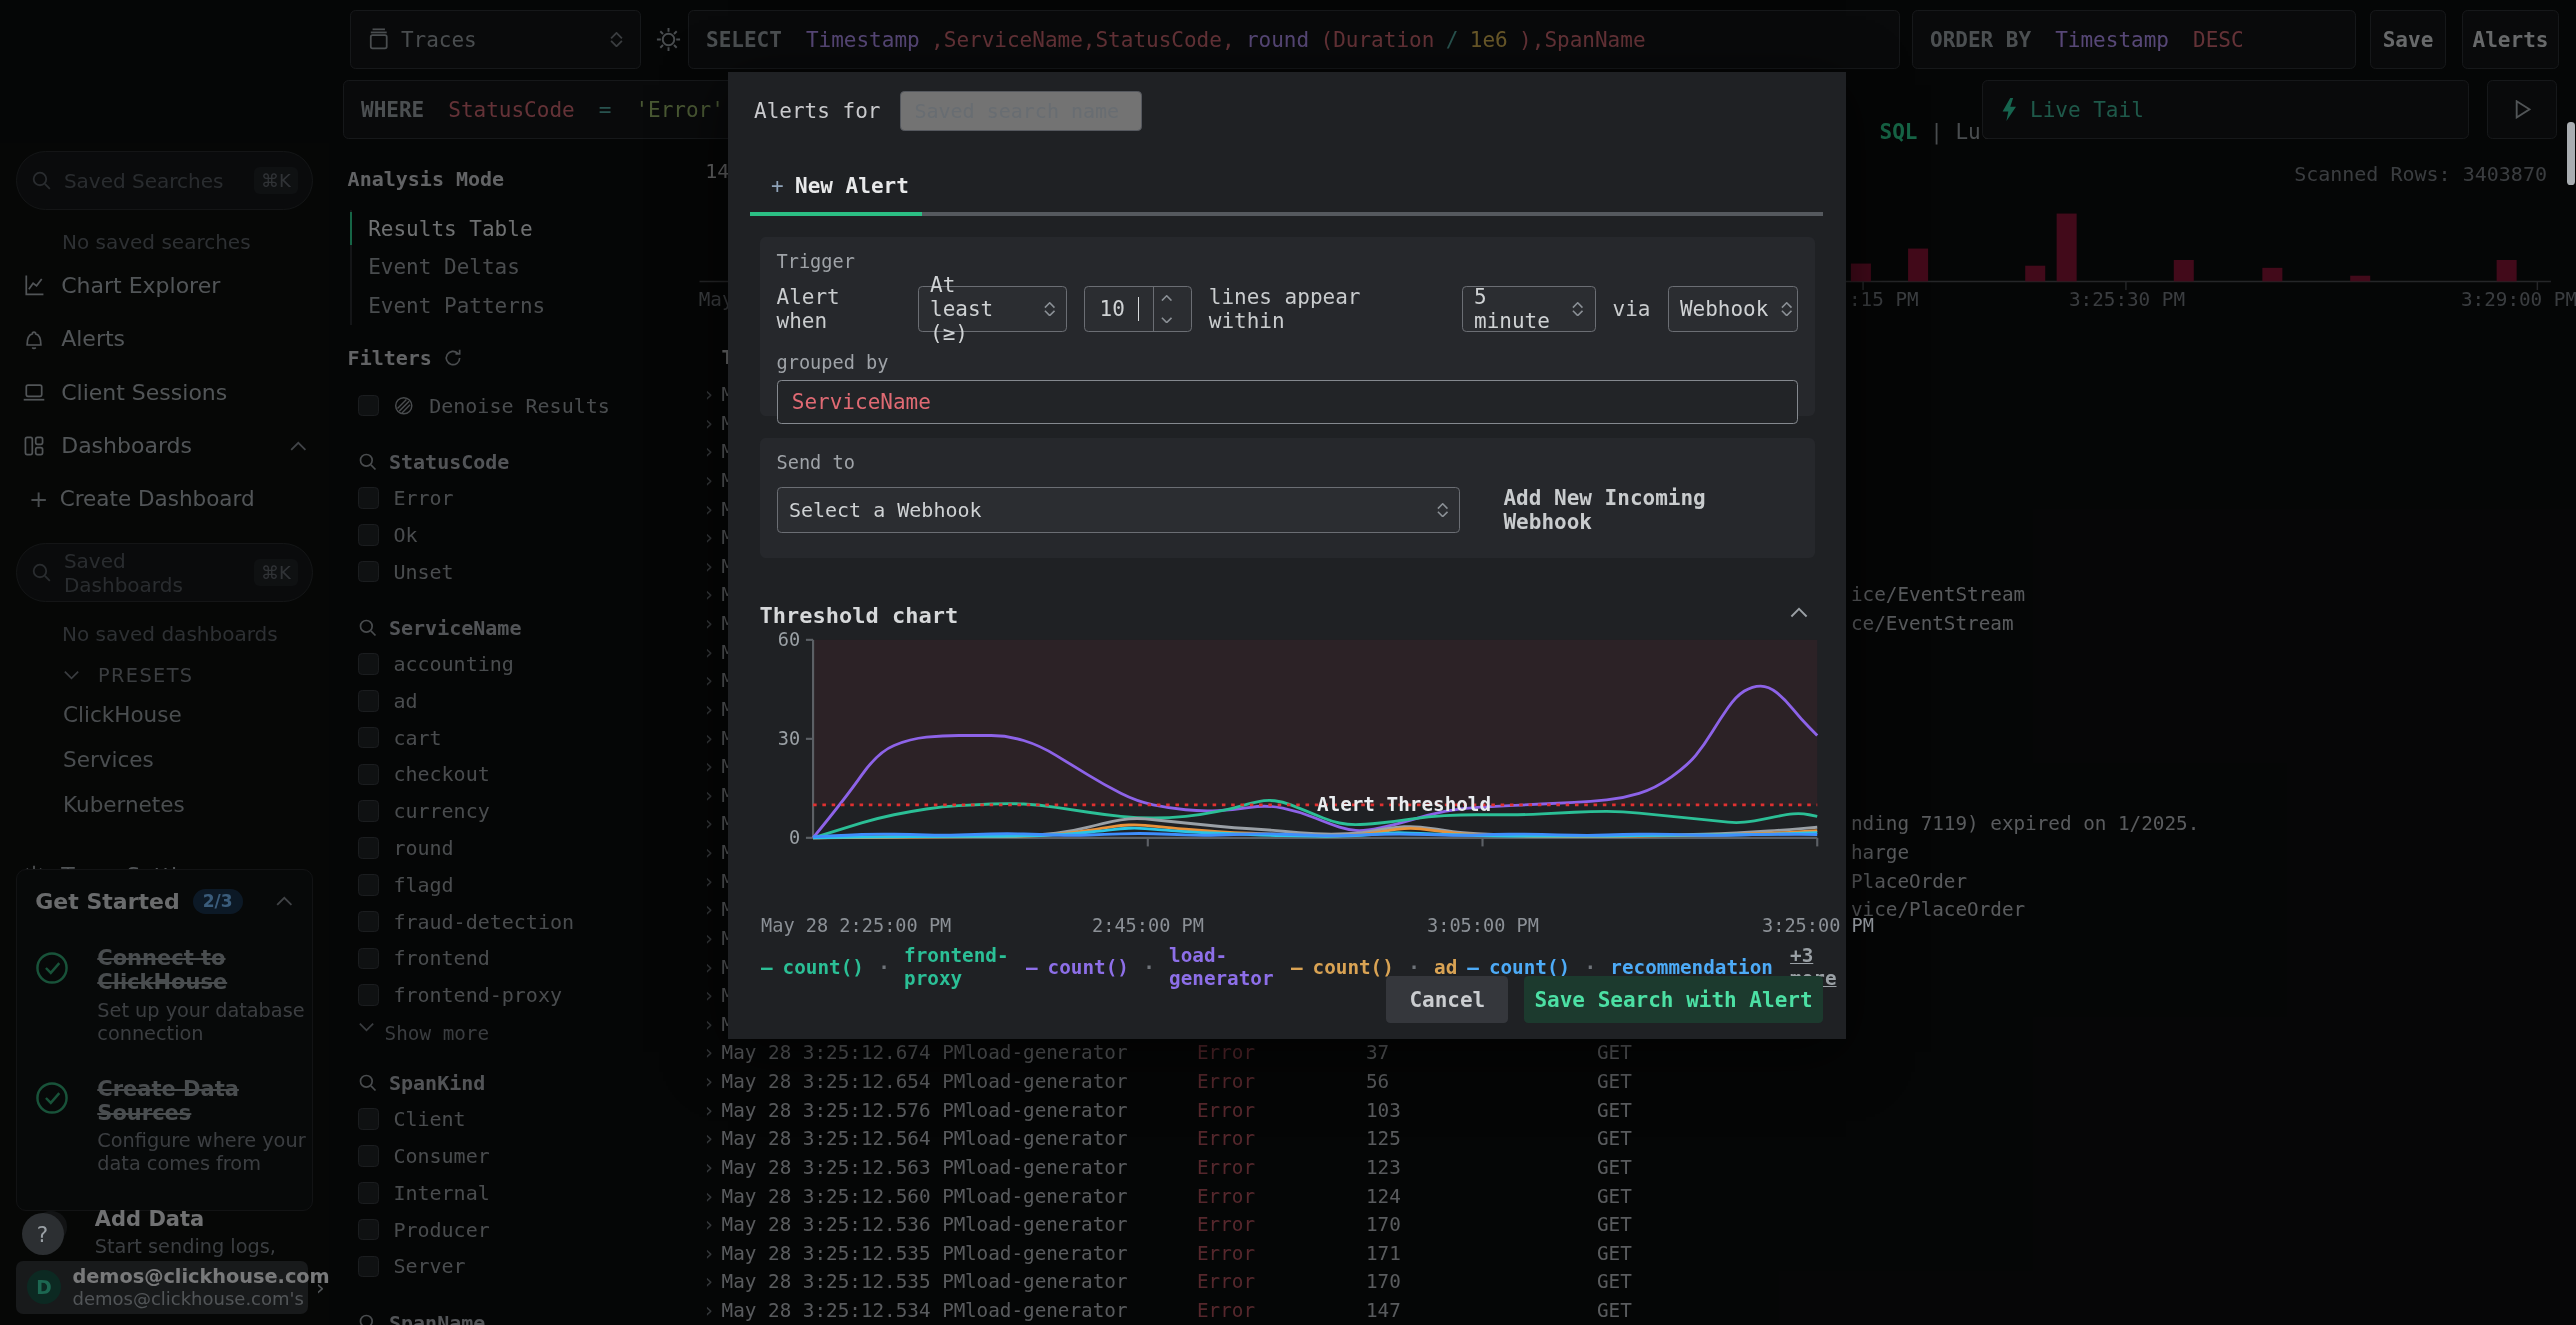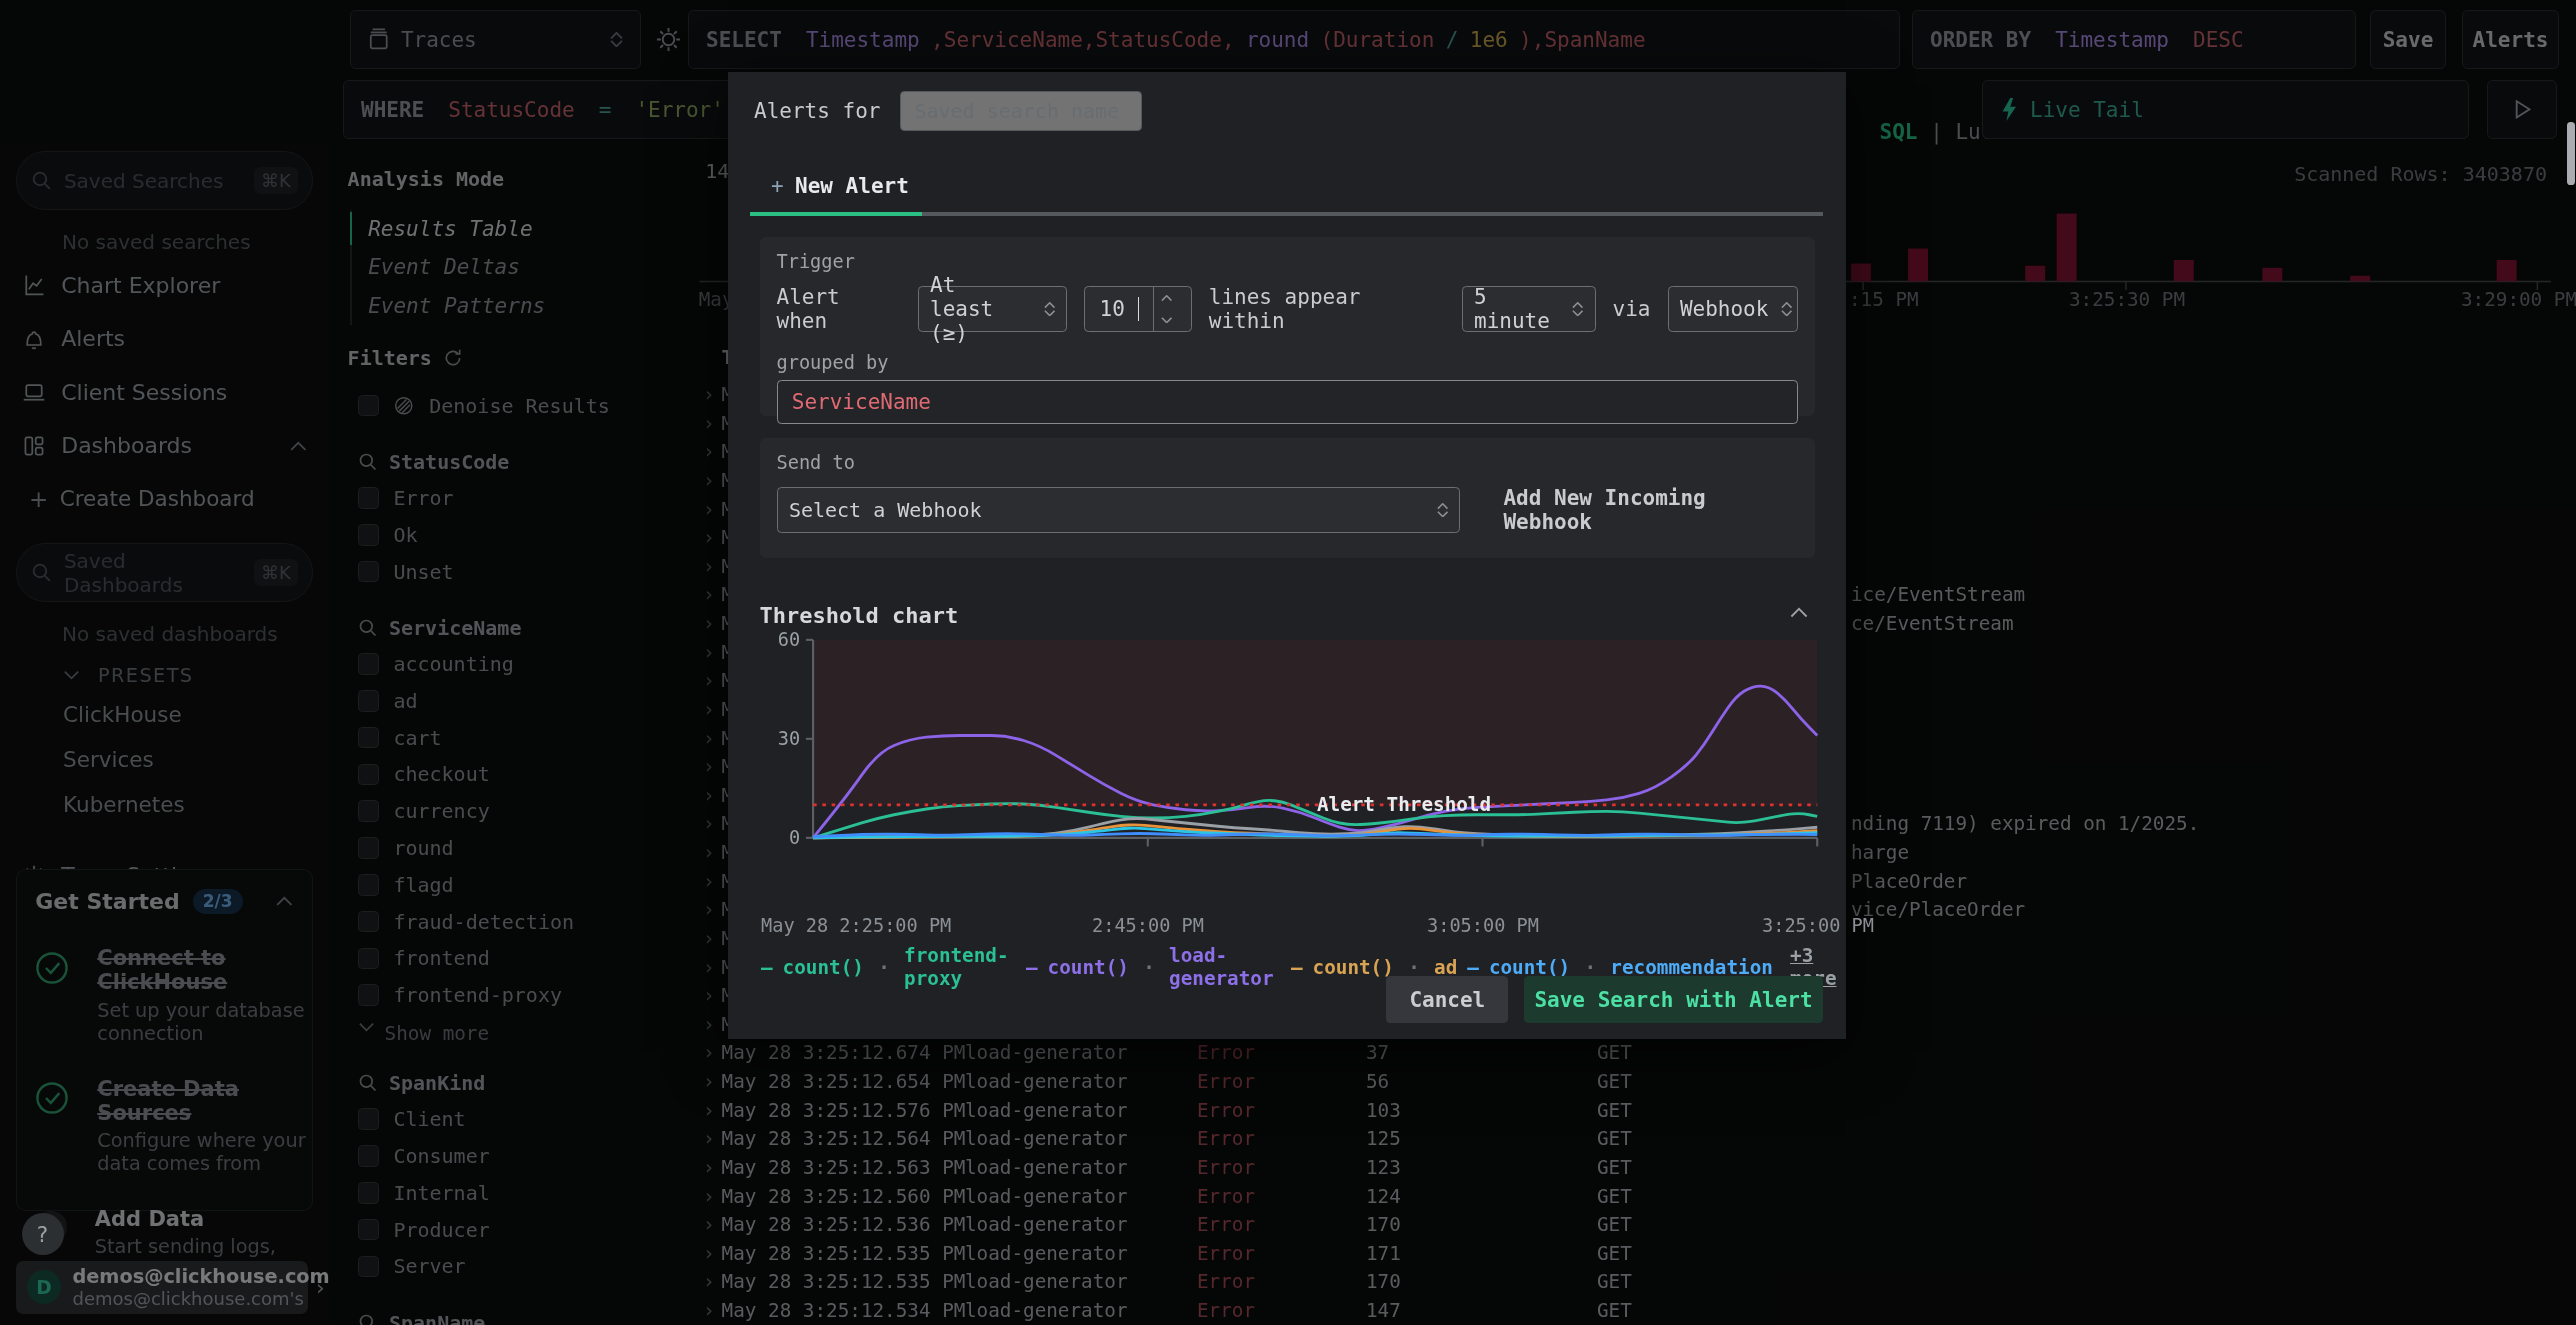--- a/index.html
+++ b/index.html
@@ -76,21 +76,21 @@
                background:#2e3134; display:flex; align-items:center; gap:11.4px; padding:0 11.4px; }
   #user-avatar { width:34px; height:34px; border-radius:50%; background:#174f41; color:#35c39a;
                  display:flex; align-items:center; justify-content:center; font-weight:bold; font-size:18.6px; flex:none;}
   #user-name { color:#e3e5e7; font-weight:bold; font-size:19.3px; line-height:1.15; }
   #user-sub { color:#9aa0a5; font-size:18px; }
   #user-chevron { position:absolute; right:-17px; color:#9aa0a5; font-size:21.5px; }
 
   
   #filters { position:absolute; left:329px; top:143px; bottom:0; width:361px; background:#0b0c0d; padding:24px 14.3px 0 18.6px; overflow:hidden; }
   .f-title { color:#b9bcbf; font-weight:bold; font-size:20px; }
-  .a-tabs { margin:18.6px 0 21.5px 2.9px; border-left:2.9px solid #26292c;font-style:italic; }
+  .a-tabs { margin:18.6px 0 21.5px 2.9px; border-left:2.9px solid #26292c; }
   .a-tab { padding:7.2px 0 7.2px 15.7px; color:#8b9094; font-size:21px; position:relative; }
   .a-tab.active { color:#d0d3d5; }
   .a-tab.active::before { content:""; position:absolute; left:-2.9px; top:2.9px; bottom:2.9px; width:2.9px; background:#2bbf84; }
   .fg-head { display:flex; align-items:center; gap:11.4px; margin:26px 0 5.7px 10px; color:#9b9fa4; font-weight:bold; font-size:20px; }
   .f-item { display:flex; align-items:center; gap:14.3px; padding:6.4px 0 6.4px 10px; color:#8b9094; font-size:20px; }
   .cbx { width:21.5px; height:21.5px; border-radius:4.3px; background:#1d2022; border:1.4px solid #33373b; flex:none; }
   .show-more { display:flex; gap:10px; align-items:flex-start; color:#6f747a; font-size:19.3px; padding:8.6px 0 0 10px; }
   #denoise-row { margin-top:17px; }
 
   

